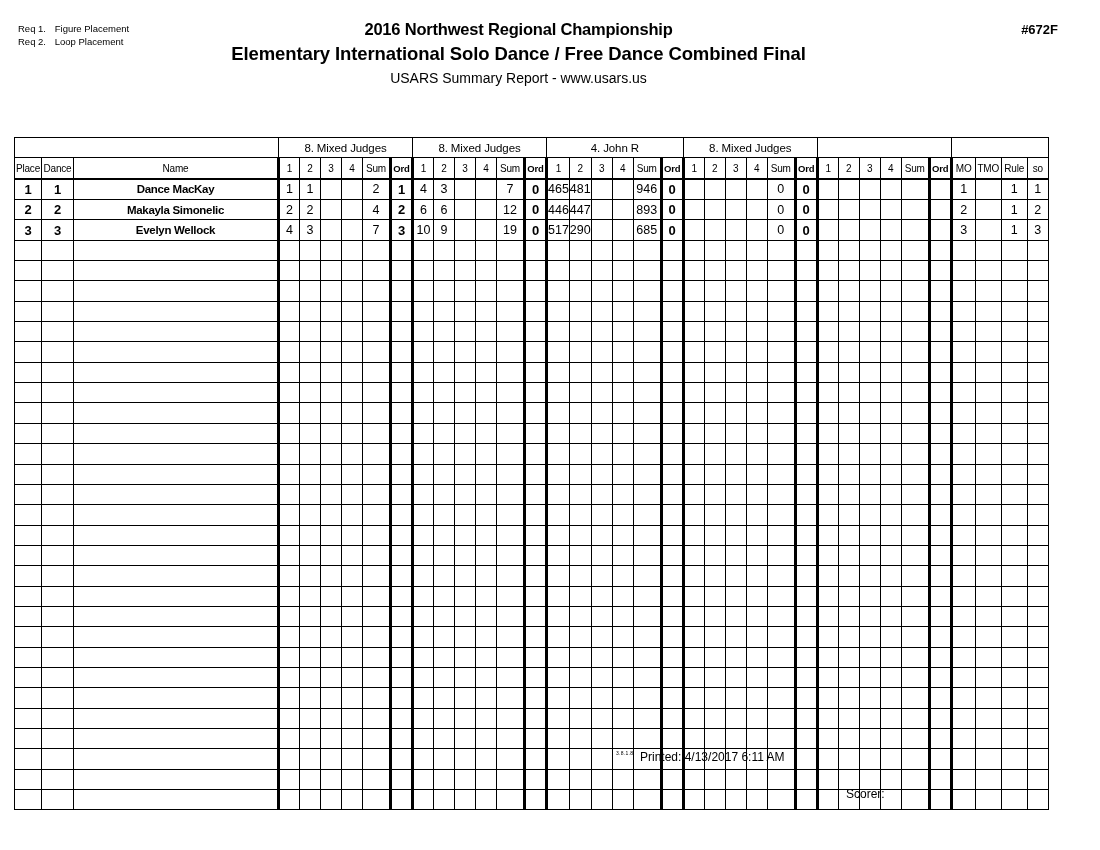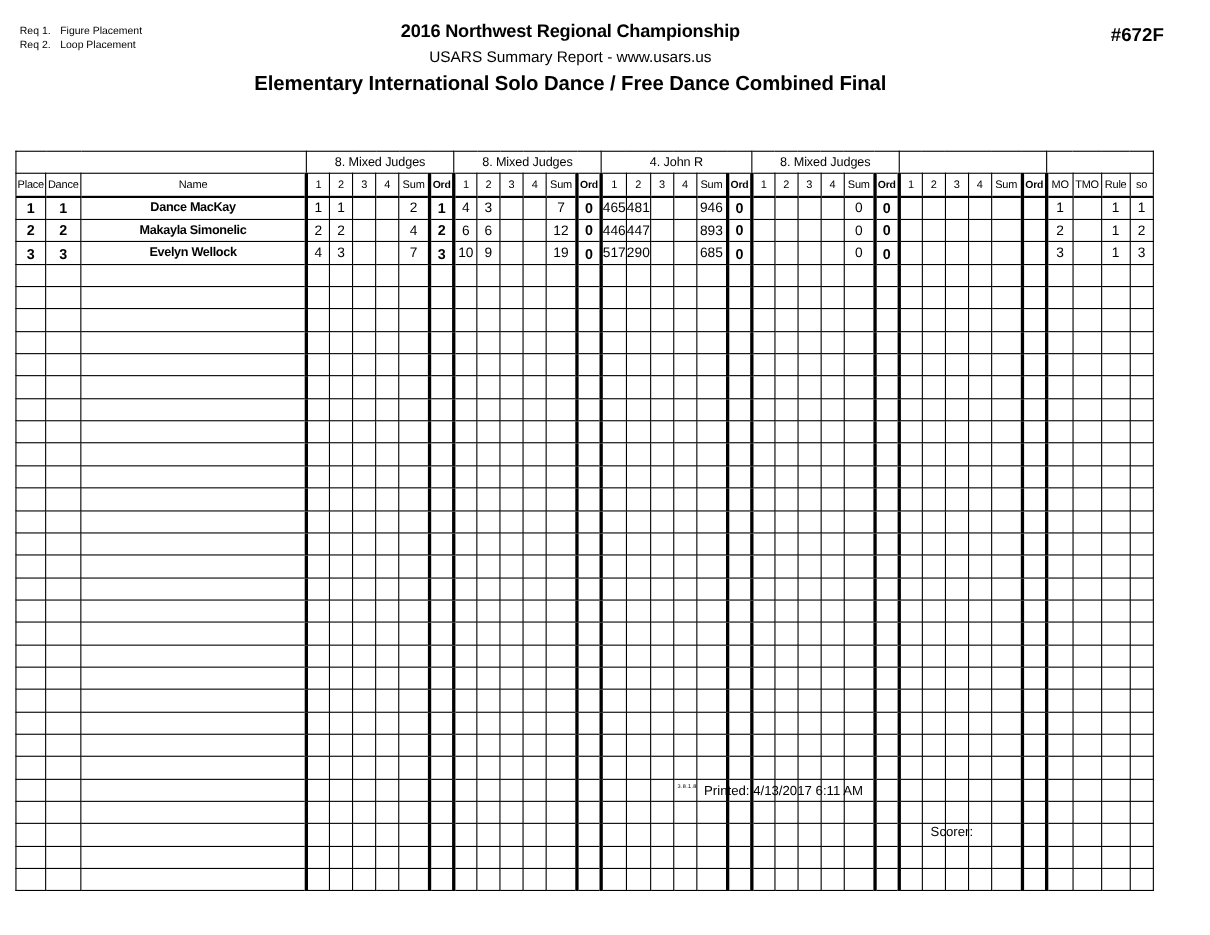--- a/index.html
+++ b/index.html
@@ -57,21 +57,21 @@
   }
   #report-line {
     font-size: 14px;
     line-height: 20px;
     margin-top: 2px;
   }
   #event-number {
     position: absolute;
     right: 42px;
     top: 22px;
-    font-size: 17px;
+    font-size: 13px;
     font-weight: bold;
     margin-left: 18px;
   }
 
   
   #sheet {
     position: absolute;
     left: 14px;
     top: 137px;
     border-collapse: collapse;
@@ -145,21 +145,21 @@
   .tl { border-left: 3px solid #000 !important; }
   .tr { border-right: 3px solid #000 !important; }
 
   
   tr.first-data td { border-top: 2px solid #000 !important; }
 
   
   #footer {
     position: absolute;
     left: 0;
-    top: 712px;
+    top: 750px;
     width: 958px;
     height: 22px;
   }
   #version-code {
     position: absolute;
     left: 616px;
     top: 0px;
     font-size: 5px;
     letter-spacing: 0.3px;
     color: #000;
@@ -189,22 +189,22 @@
   </span>
   <span class="req-line">
     <span class="req-lbl">Req</span>
     <span class="req-num">2.</span>
     <span>Loop Placement</span>
   </span>
 </div>
 
 <div id="title-block">
   <div id="event-title">2016 Northwest Regional Championship</div>
+  <div id="category-title">Elementary International Solo Dance / Free Dance Combined Final</div>
   <div id="report-line">USARS Summary Report - www.usars.us</div>
-  <div id="category-title">Elementary International Solo Dance / Free Dance Combined Final</div>
 </div>
 <div id="event-number">#672F</div>
 
 <table id="sheet">
   <colgroup>
     <col style="width:27px">
       <col style="width:32px">
       <col style="width:205px">
 
     <col style="width:21px">

